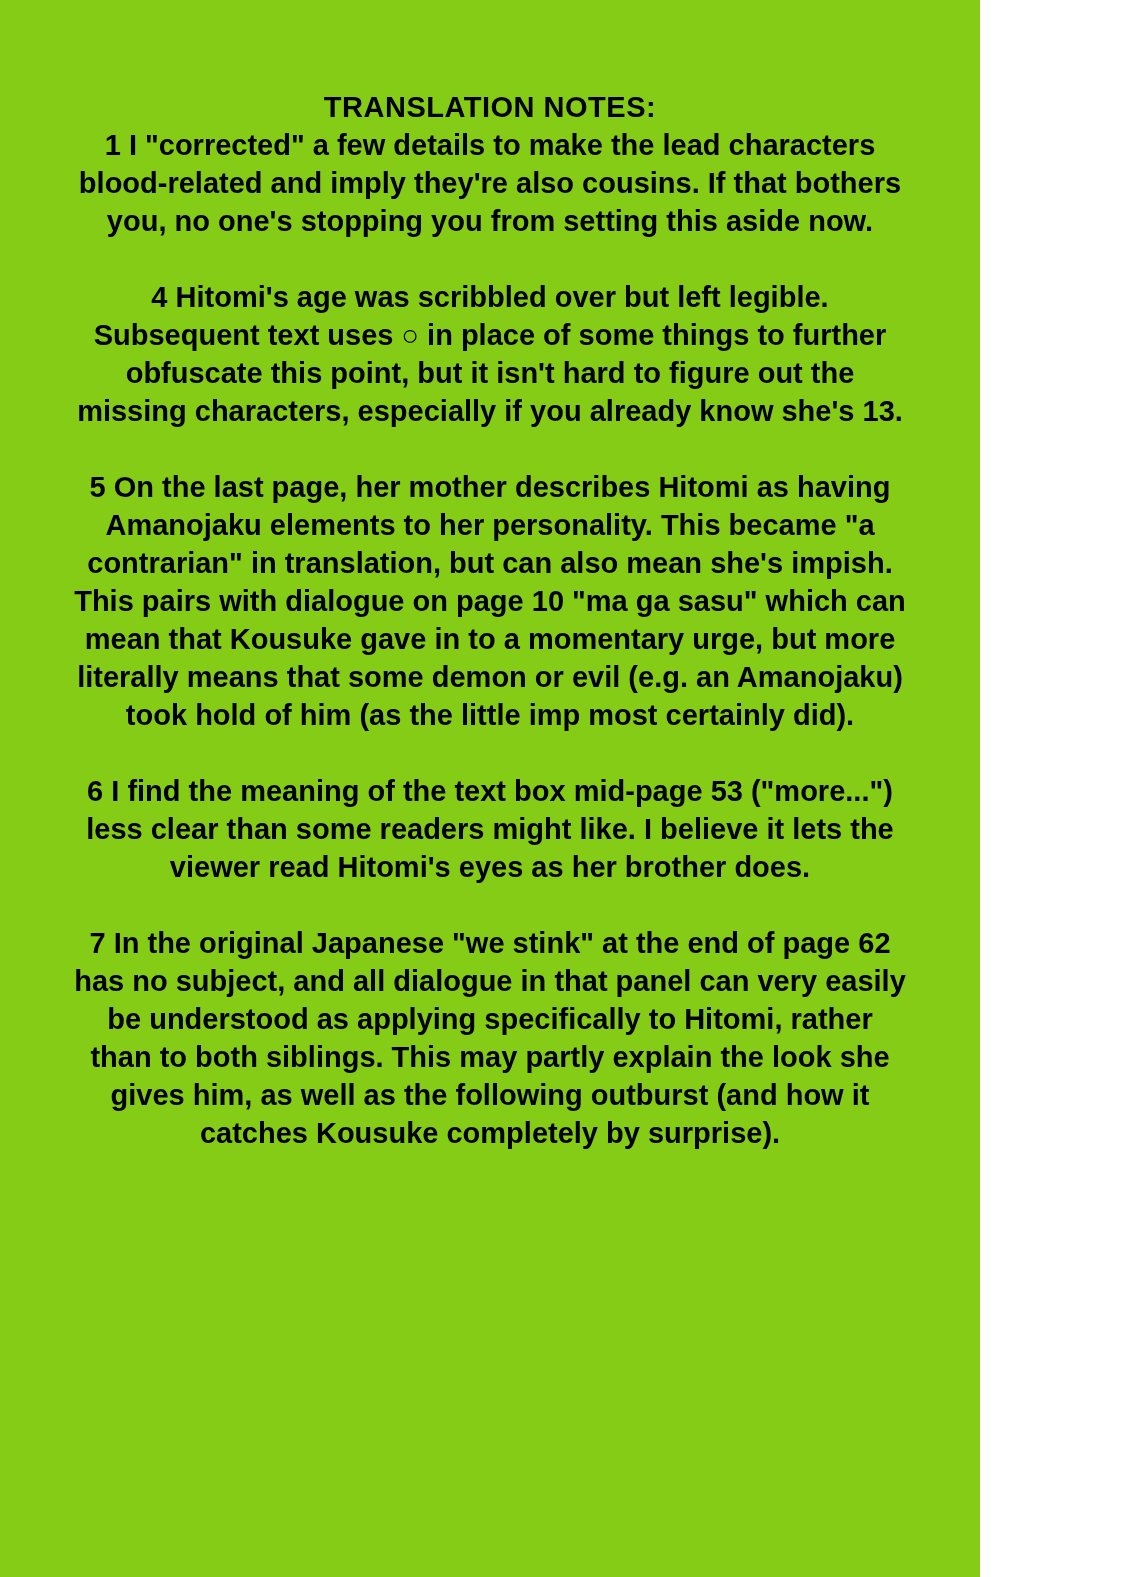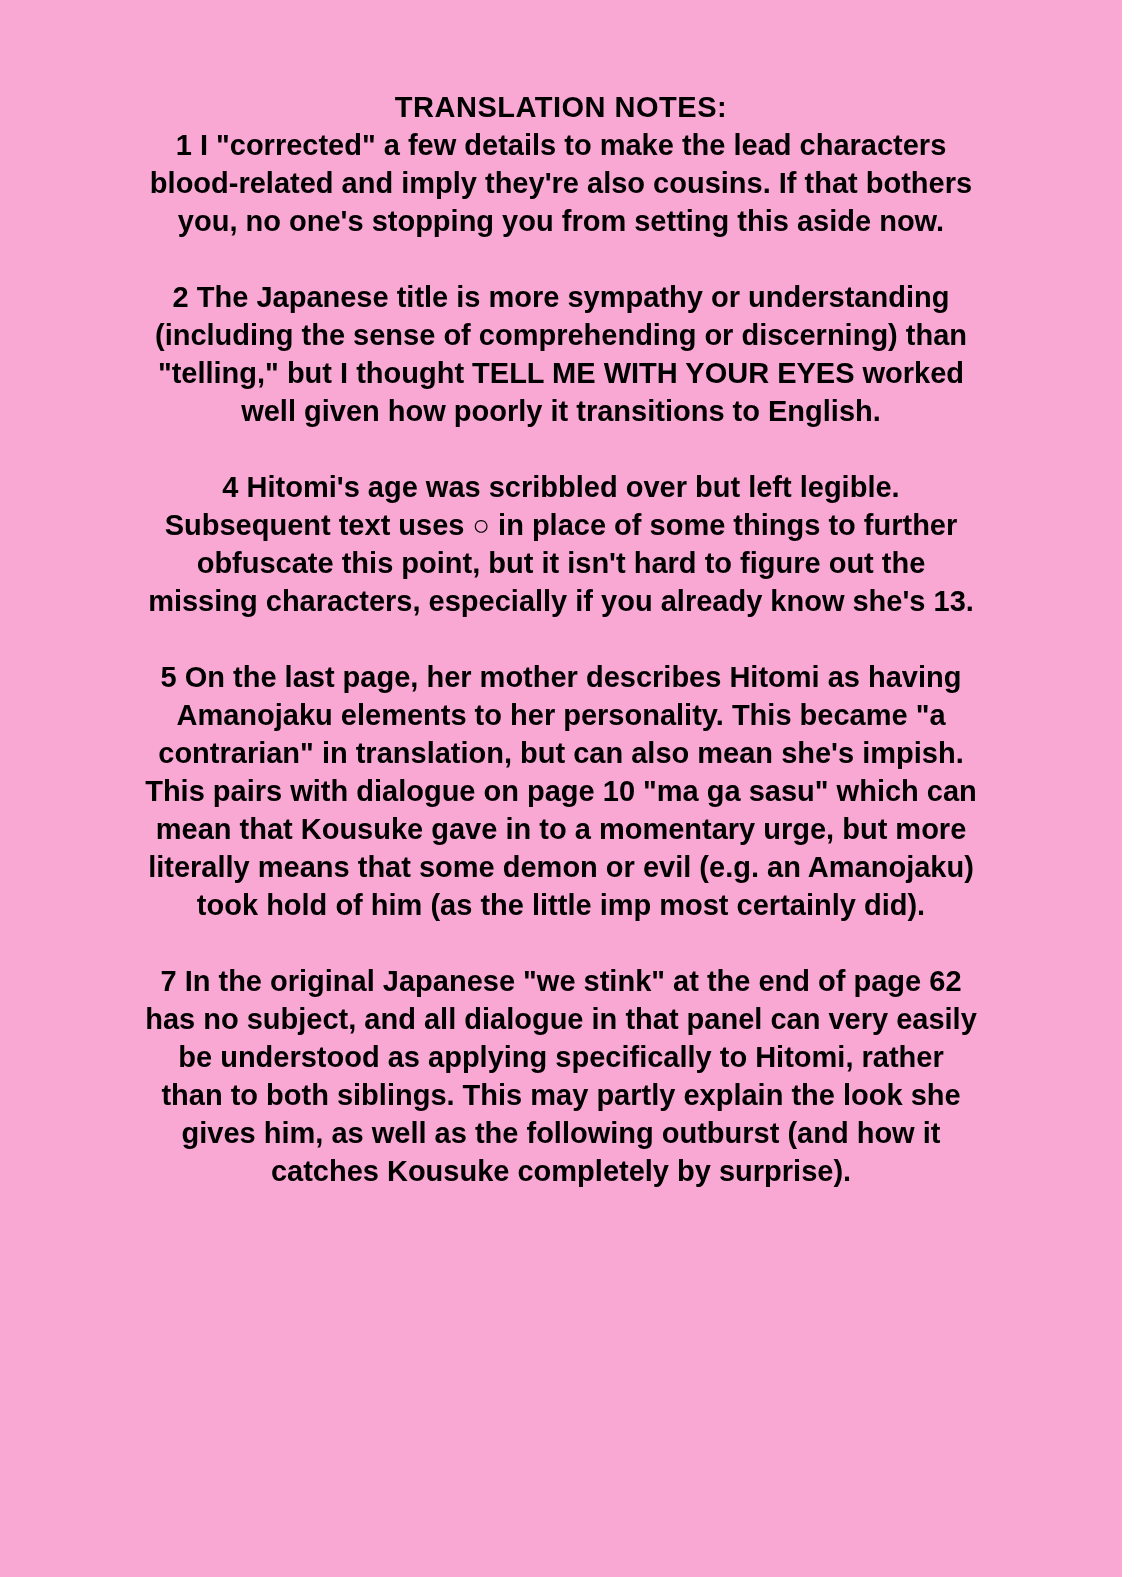--- a/index.html
+++ b/index.html
@@ -5,24 +5,24 @@
   html, body {
     margin: 0;
     padding: 0;
     background: #ffffff;
     width: 1134px;
     height: 1577px;
     overflow: hidden;
   }
   .page {
     box-sizing: border-box;
-    width: 1122px;
+    width: 980px;
     height: 1577px;
     padding: 88px 30px 60px 30px;
-    background: #f9a8d4;
+    background: #84cc16;
     color: #000000;
     font-family: "Liberation Sans", sans-serif;
     font-weight: 700;
     text-align: center;
   }
   .page-title {
     margin: 0;
     font-size: 29px;
     line-height: 38px;
     font-weight: 700;
@@ -42,39 +42,38 @@
 </head>
 <body>
 
 <main class="page">
   <h1 class="page-title">TRANSLATION NOTES:</h1>
 
   <p class="note first">1 I "corrected" a few details to make the lead characters
 blood-related and imply they're also cousins. If that bothers
 you, no one's stopping you from setting this aside now.</p>
 
-  <p class="note">2 The Japanese title is more sympathy or understanding
-(including the sense of comprehending or discerning) than
-"telling," but I thought TELL ME WITH YOUR EYES worked
-well given how poorly it transitions to English.</p>
 
 
   <p class="note">4 Hitomi's age was scribbled over but left legible.
 Subsequent text uses ○ in place of some things to further
 obfuscate this point, but it isn't hard to figure out the
 missing characters, especially if you already know she's 13.</p>
 
   <p class="note">5 On the last page, her mother describes Hitomi as having
 Amanojaku elements to her personality. This became "a
 contrarian" in translation, but can also mean she's impish.
 This pairs with dialogue on page 10 "ma ga sasu" which can
 mean that Kousuke gave in to a momentary urge, but more
 literally means that some demon or evil (e.g. an Amanojaku)
 took hold of him (as the little imp most certainly did).</p>
 
+  <p class="note">6 I find the meaning of the text box mid-page 53 ("more...")
+less clear than some readers might like. I believe it lets the
+viewer read Hitomi's eyes as her brother does.</p>
 
   <p class="note">7 In the original Japanese "we stink" at the end of page 62
 has no subject, and all dialogue in that panel can very easily
 be understood as applying specifically to Hitomi, rather
 than to both siblings. This may partly explain the look she
 gives him, as well as the following outburst (and how it
 catches Kousuke completely by surprise).</p>
 </main>
 
 </body></html>

